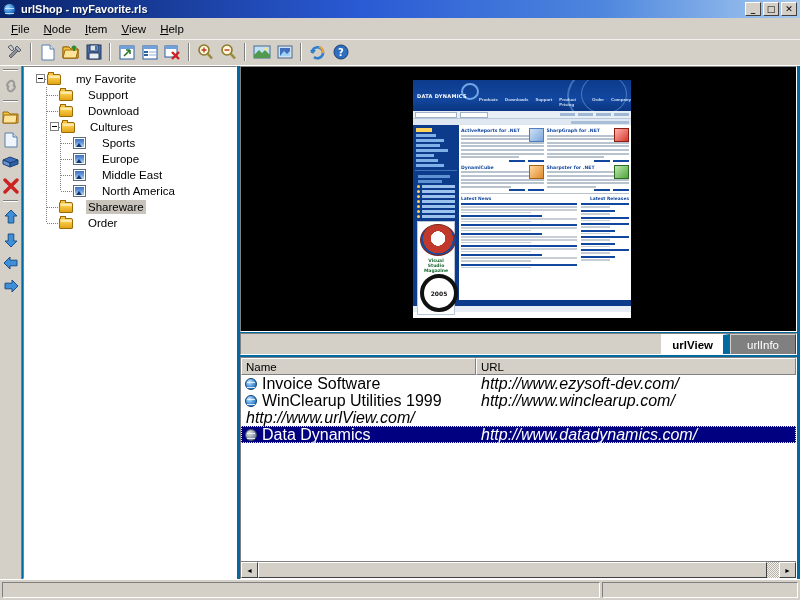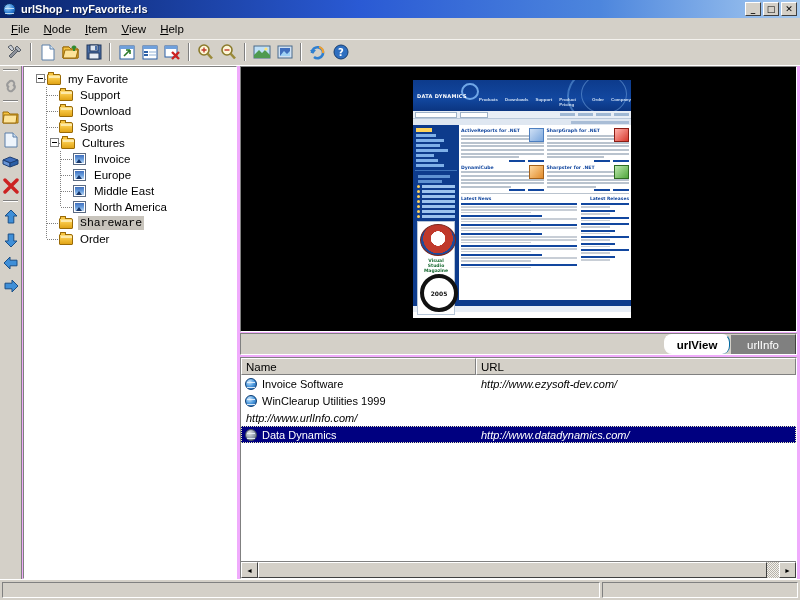--- a/index.html
+++ b/index.html
@@ -4,21 +4,21 @@
 <title>urlShop</title>
 <style>
   html,body{margin:0;padding:0;}
   body{
     width:800px;height:600px;overflow:hidden;
     font-family:"Liberation Sans","DejaVu Sans",sans-serif;
     font-size:11px;
     background:#d4d0c8;
     -webkit-font-smoothing:none;
   }
-  .app{position:relative;width:800px;height:600px;background:#f0abfc;}
+  .app{position:relative;width:800px;height:600px;background:#0369a1;}
 
   
   .titlebar{
     position:absolute;left:0;top:0;width:800px;height:18px;
     background:linear-gradient(to right,#0a246a 0%,#2a5ad4 45%,#4d86dd 75%,#a6caf0 100%);
     display:flex;align-items:center;
   }
   .title-ico{width:16px;height:15px;margin-left:2px;margin-right:3px;position:relative;flex:0 0 auto;}
   .title-ico .globe{
     position:absolute;left:1px;top:1px;width:13px;height:13px;border-radius:50%;
@@ -106,22 +106,22 @@
     border:1px solid #5a6a82;box-sizing:border-box;
   }
   .picico:before{
     content:"";position:absolute;left:1px;top:1px;width:9px;height:8px;
     background:linear-gradient(to bottom,#3f6fbe 0%,#6da2e0 55%,#bdd8f4 100%);
   }
   .picico:after{
     content:"";position:absolute;left:2px;top:5px;width:0;height:0;
     border-left:3px solid transparent;border-right:3px solid transparent;border-bottom:4px solid #17386e;
   }
-  .tlabel{font-size:11.5px;color:#000;padding:0 2px;line-height:14px;}
-  .tlabel.sel{background:#c8c4bc;color:#000;font-family:Liberation Mono, monospace;}
+  .tlabel{font-size:11.5px;color:#000;padding:0 2px;line-height:14px;margin-left:8px;}
+  .tlabel.sel{background:#c8c4bc;color:#000;}
 
   
   .preview{
     position:absolute;left:240px;top:66px;width:557px;height:266px;background:#000;
     border-top:1px solid #808080;border-left:1px solid #808080;
     border-right:1px solid #fff;border-bottom:1px solid #fff;box-sizing:border-box;
     overflow:hidden;
   }
   .shot{position:absolute;left:172px;top:13px;width:218px;height:238px;background:#fff;overflow:hidden;}
 
@@ -185,41 +185,41 @@
   .tabrow{
     position:absolute;left:240px;top:333px;width:557px;height:22px;
     background:#d4d0c8;border:1px solid #808080;border-right-color:#fff;border-bottom-color:#fff;
     box-sizing:border-box;display:flex;justify-content:flex-end;align-items:stretch;
   }
   .tab{
     min-width:66px;padding:0 10px;display:flex;align-items:center;justify-content:center;
     font-size:11.5px;box-sizing:border-box;
   }
   .tab.active{background:#fff;color:#000;font-weight:bold;
-    border-left:1px solid #fff;border-top:1px solid #fff;border-right:1px solid #0369a1;border-radius:8px;}
+    border-left:1px solid #fff;border-top:1px solid #fff;border-right:7px solid #0369a1;}
   .tab.inactive{background:#808080;color:#fff;
     border-left:1px solid #d4d0c8;border-top:1px solid #d4d0c8;border-right:1px solid #404040;}
 
   
   .listview{
     position:absolute;left:240px;top:357px;width:557px;height:222px;background:#fff;
     border-top:1px solid #808080;border-left:1px solid #808080;
     border-right:1px solid #fff;border-bottom:1px solid #fff;box-sizing:border-box;overflow:hidden;
   }
   .lv-head{display:flex;height:17px;background:#d4d0c8;}
   .lv-th{
     height:17px;background:#d4d0c8;box-sizing:border-box;
     border-top:1px solid #fff;border-left:1px solid #fff;
     border-right:1px solid #808080;border-bottom:1px solid #808080;
     display:flex;align-items:center;padding-left:4px;font-size:11.5px;color:#000;
   }
   .lv-th.c1{width:235px;}
   .lv-th.c2{flex:1;}
   .lv-rows{position:relative;}
-  .lv-row{display:flex;height:17px;align-items:center;font-size:11px;color:#000;}
+  .lv-row{display:flex;height:17px;align-items:center;font-size:16px;color:#000;}
   .lv-row.sel{background:#000080;color:#fff;outline:1px dotted #e8e8b8;outline-offset:-1px;}
   .lv-c1{width:235px;display:flex;align-items:center;overflow:hidden;white-space:nowrap;padding-left:3px;box-sizing:border-box;}
   .lv-c2{flex:1;overflow:hidden;white-space:nowrap;padding-left:5px;box-sizing:border-box;font-style:italic;}
   .ieico{width:15px;height:14px;flex:0 0 auto;margin-right:3px;position:relative;}
   .ieico .e{
     position:absolute;left:1px;top:1px;width:12px;height:12px;border-radius:50%;
     background:radial-gradient(circle at 36% 30%,#cfe7fb 0%,#4d9ade 48%,#18559f 100%);
     border:1px solid #0c3d74;box-sizing:border-box;
   }
   .ieico .e:after{content:"";position:absolute;left:1px;top:3px;width:8px;height:4px;
@@ -477,30 +477,20 @@
         <div class="tw">
             <div class="vline"></div>
             <div class="dots" style="left:5px;width:12px"></div>
           </div>
         <div class="ficon" style="margin-left:6px">
             <div class="folder"></div>
           </div>
         <div class="tlabel">Download</div>
       </div>
 
-      <div class="tnode" style="padding-left:12px">
-        <div class="tw">
-            <div class="vline"></div>
-            <div class="dots" style="left:5px;width:12px"></div>
-          </div>
-        <div class="ficon" style="margin-left:6px">
-            <div class="folder"></div>
-          </div>
-        <div class="tlabel">Sports</div>
-      </div>
 
       <div class="tnode" style="padding-left:12px">
         <div class="tw">
             <div class="vline"></div>
           </div>
         <div class="tw" style="margin-left:-2px">
             <div class="plusbox"></div>
             <div class="dots"></div>
           </div>
         <div class="ficon">
@@ -513,21 +503,21 @@
         <div class="tw">
             <div class="vline"></div>
           </div>
         <div class="tw" style="margin-left:4px">
             <div class="vline"></div>
             <div class="dots" style="left:5px;width:12px"></div>
           </div>
         <div class="ficon" style="margin-left:6px">
             <div class="picico"></div>
           </div>
-        <div class="tlabel">Invoice</div>
+        <div class="tlabel">Sports</div>
       </div>
 
       <div class="tnode" style="padding-left:12px">
         <div class="tw">
             <div class="vline"></div>
           </div>
         <div class="tw" style="margin-left:4px">
             <div class="vline"></div>
             <div class="dots" style="left:5px;width:12px"></div>
           </div>
@@ -820,23 +810,24 @@
         </div>
         <div class="lv-c2">http://www.ezysoft-dev.com/</div>
       </div>
       <div class="lv-row">
         <div class="lv-c1">
           <div class="ieico">
               <div class="e"></div>
             </div>
           <span>WinClearup Utilities 1999</span>
         </div>
+        <div class="lv-c2">http://www.winclearup.com/</div>
       </div>
       <div class="lv-row">
-        <div class="lv-c2">http://www.urlInfo.com/</div>
+        <div class="lv-c2">http://www.urlView.com/</div>
       </div>
       <div class="lv-row sel">
         <div class="lv-c1">
           <div class="ieico grey">
               <div class="e"></div>
             </div>
           <span>Data Dynamics</span>
         </div>
         <div class="lv-c2">http://www.datadynamics.com/</div>
       </div>

